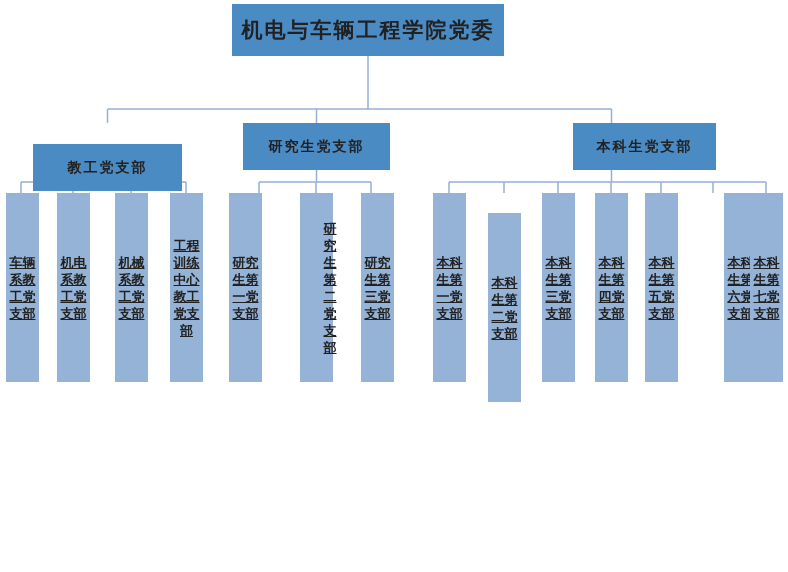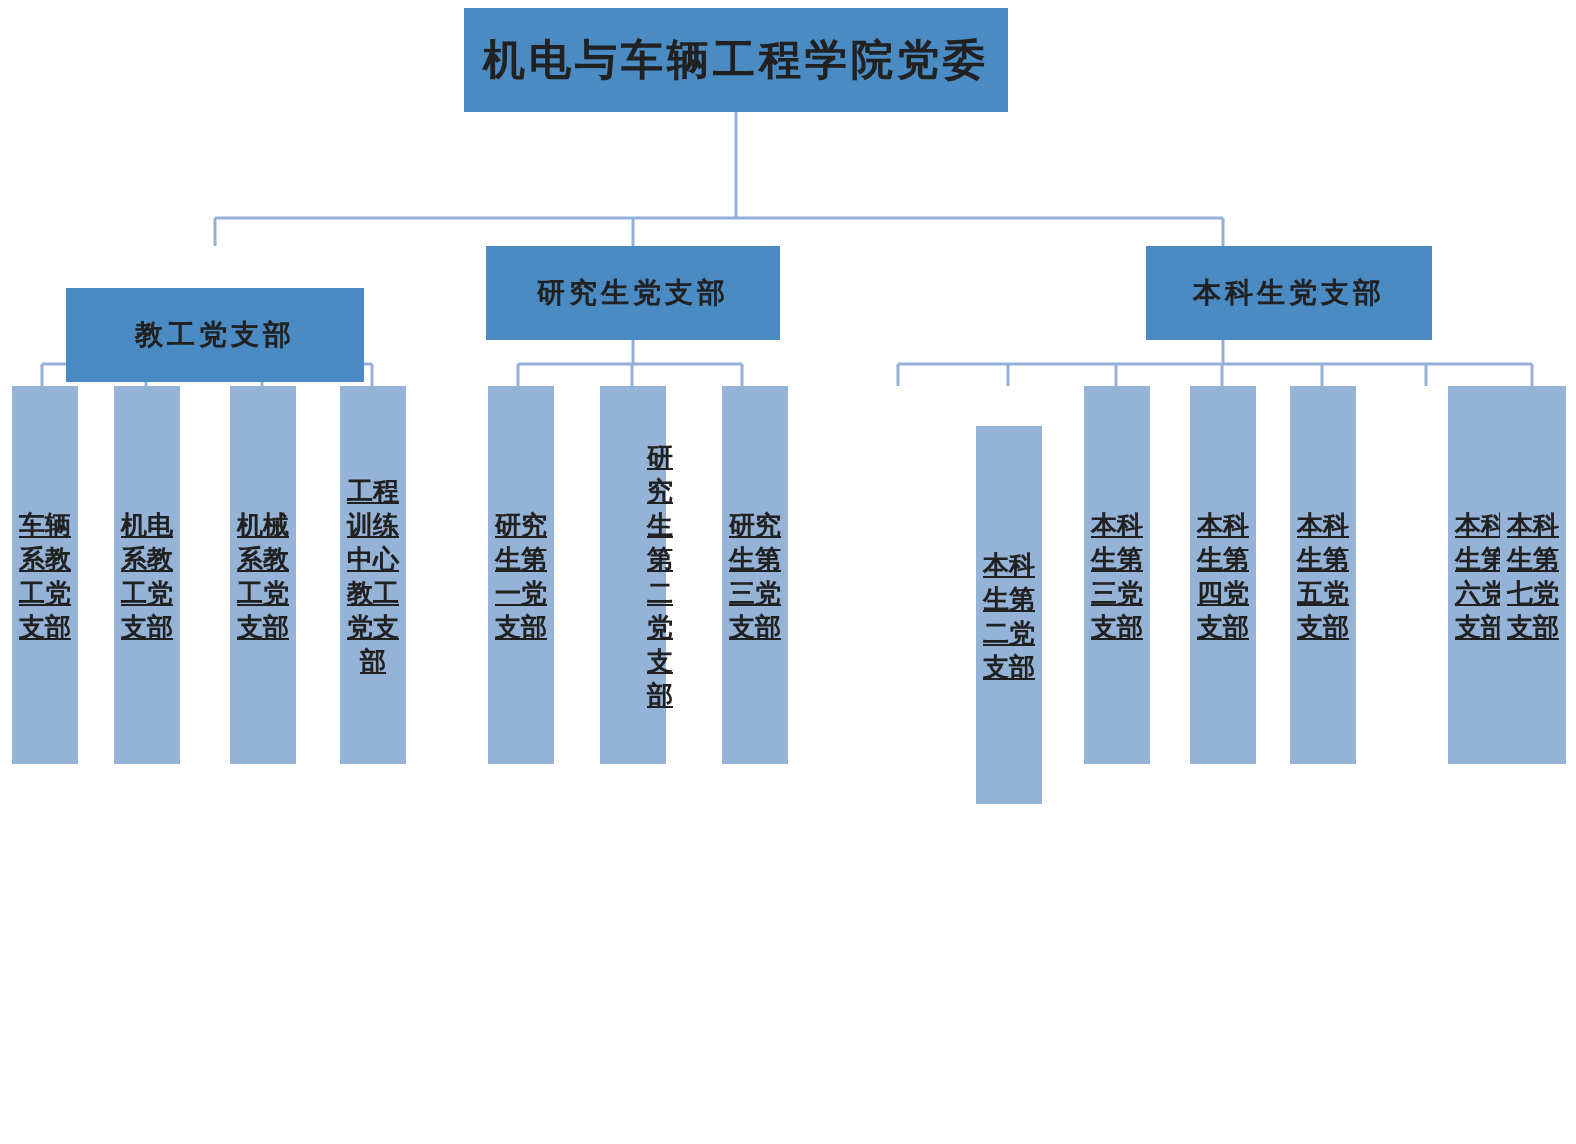--- a/index.html
+++ b/index.html
@@ -85,24 +85,25 @@
 
   <div class="box lvl2" style="left:33px; width:149px;margin-top:21px;">教工党支部</div>
   <div class="box lvl2" style="left:243px; width:147px;">研究生党支部</div>
   <div class="box lvl2" style="left:540px; width:143px;margin-left:33px;">本科生党支部</div>
 
   <div class="box lvl3" style="left:6px;">车辆系教工党支部</div>
   <div class="box lvl3" style="left:57px;">机电系教工党支部</div>
   <div class="box lvl3" style="left:115px;">机械系教工党支部</div>
   <div class="box lvl3" style="left:170px;">工程训练中心教工党支部</div>
 
-  <div class="box lvl3" style="left:244px;">研究生第一党支部</div>
+  <div class="box lvl3" style="left:229px;">研究生第一党支部</div>
   <div class="box lvl3" style="left:300px;padding-left:29px;">研究生第二党支部</div>
   <div class="box lvl3" style="left:361px;text-align:center;">研究生第三党支部</div>
 
+  <div class="box lvl3" style="left:433px;">本科生第一党支部</div>
   <div class="box lvl3" style="left:488px;margin-top:20px;">本科生第二党支部</div>
   <div class="box lvl3" style="left:542px;">本科生第三党支部</div>
   <div class="box lvl3" style="left:595px;">本科生第四党支部</div>
   <div class="box lvl3" style="left:645px;">本科生第五党支部</div>
   <div class="box lvl3" style="left:724px;">本科生第六党支部</div>
   <div class="box lvl3" style="left:750px;">本科生第七党支部</div>
 
 </div>
 
 </body></html>

